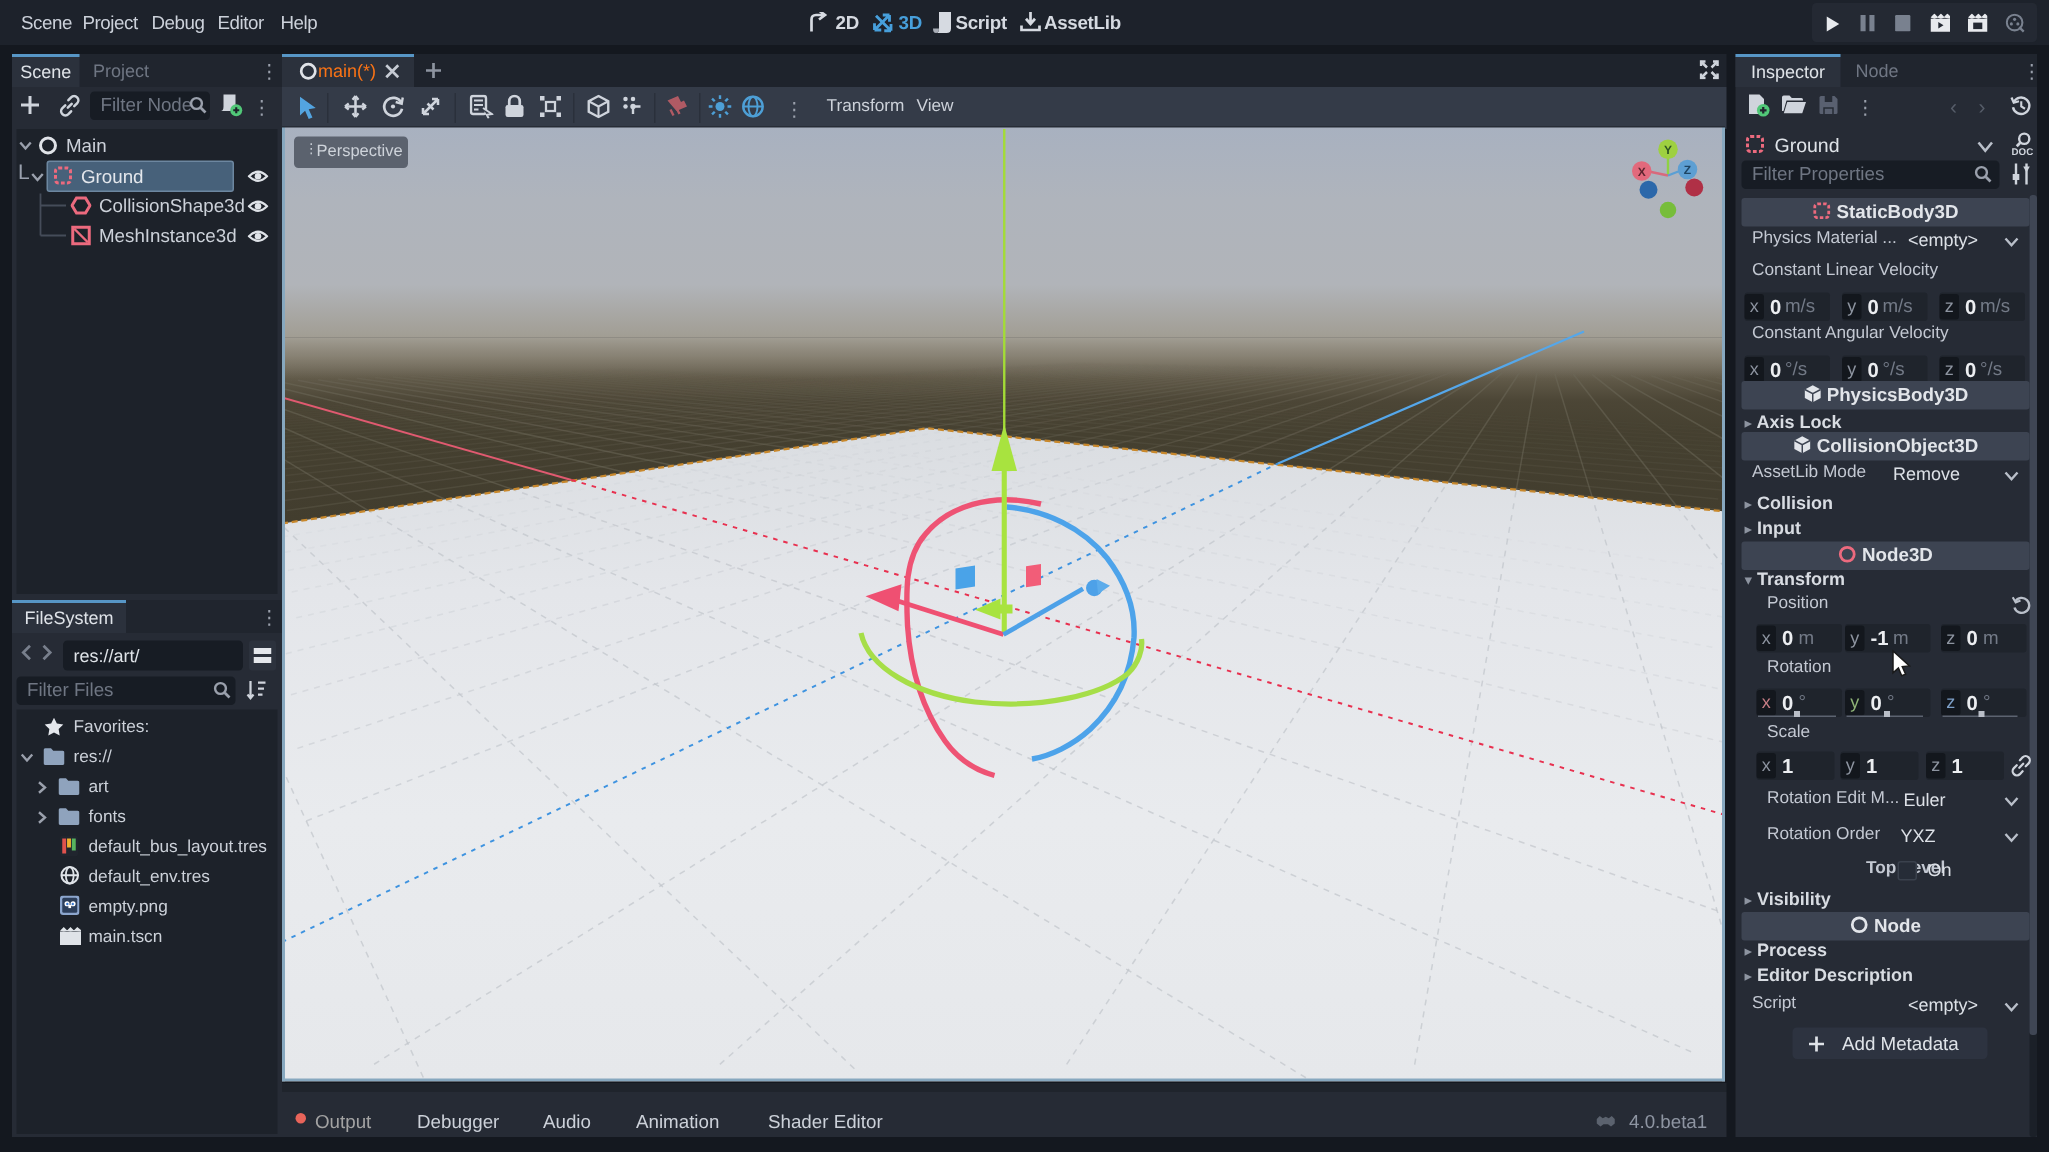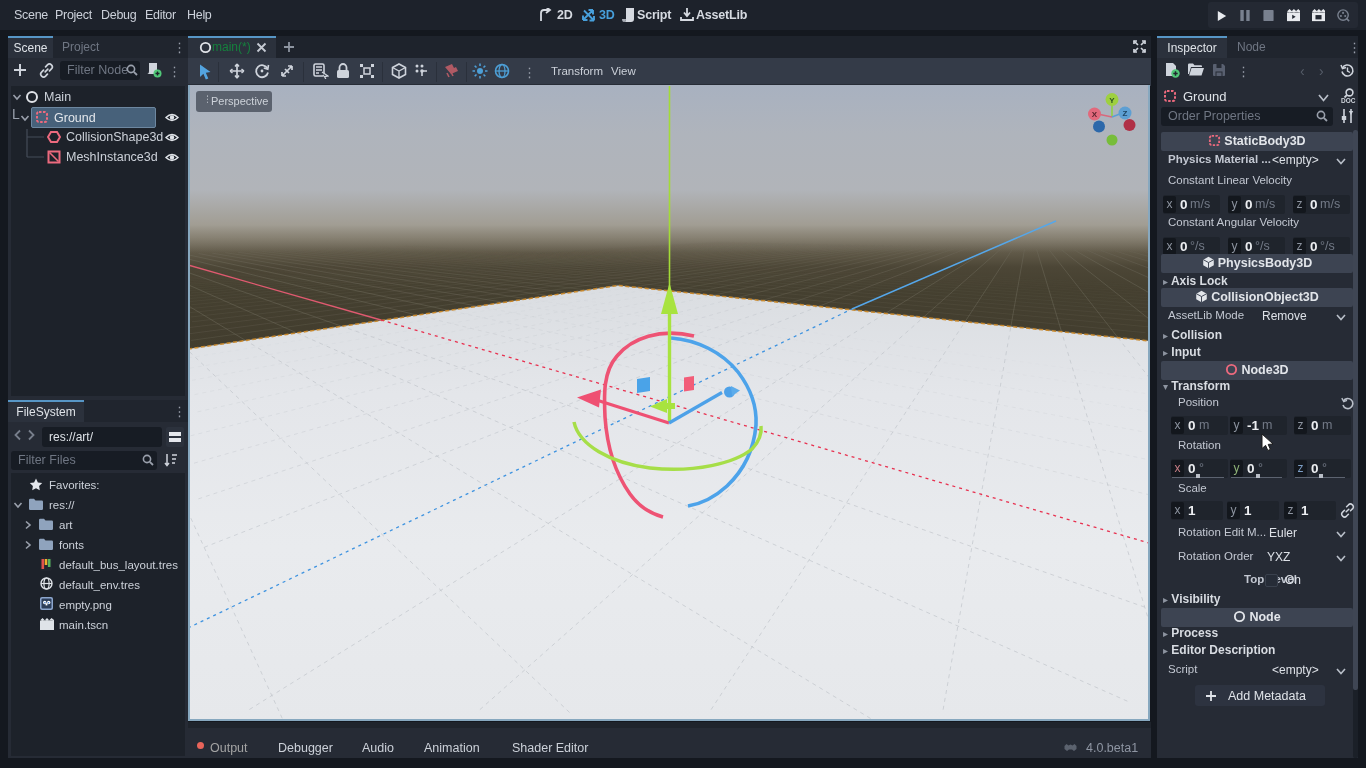--- a/index.html
+++ b/index.html
@@ -232,21 +232,21 @@
     <path d="M0 3 L14 3 L14 12 L0 12 Z" fill="#dfe3e8"></path>
     <path d="M0 2.5 L2.5 0 L5 2.5 L2.5 3 Z M4.5 2.5 L7 0 L9.5 2.5 L7 3 Z M9 2.5 L11.5 0 L14 2 L14 3 Z" fill="#dfe3e8"></path>
   </svg>
 <div class="fsrow" style="left:59px;top:615px;">main.tscn</div>
 
 <div class="abs" style="left:188px;top:36px;width:963px;height:22px;background:#1e232c;"></div>
 <div class="abs tab-active" style="left:188px;top:36px;width:88px;height:22px;"></div>
 <svg class="abs" style="left:199px;top:41px" width="13" height="13" viewBox="0 0 13 13">
     <circle cx="6.5" cy="6.5" r="4.7" fill="none" stroke="#e0e3e8" stroke-width="1.8"></circle>
   </svg>
-<div class="abs" style="left:212px;top:40px;color:#15803d;font-size:12px;">main(*)</div>
+<div class="abs" style="left:212px;top:40px;color:#f97316;font-size:12px;">main(*)</div>
 <svg class="abs" style="left:256px;top:42px" width="11" height="11" viewBox="0 0 11 11">
     <path d="M1.5 1.5 L9.5 9.5 M9.5 1.5 L1.5 9.5" stroke="#c6cbd4" stroke-width="1.8"></path>
   </svg>
 <svg class="abs" style="left:283px;top:41px" width="12" height="12" viewBox="0 0 12 12">
     <path d="M6 1 L6 11 M1 6 L11 6" stroke="#8d94a0" stroke-width="1.8"></path>
   </svg>
 <svg class="abs" style="left:1133px;top:40px" width="13" height="13" viewBox="0 0 13 13">
     <path d="M1 4 L1 1 L4 1 M9 1 L12 1 L12 4 M12 9 L12 12 L9 12 M4 12 L1 12 L1 9" stroke="#cfd4dc" stroke-width="1.7" fill="none"></path>
     <path d="M1 1 L5 5 M12 1 L8 5 M12 12 L8 8 M1 12 L5 8" stroke="#cfd4dc" stroke-width="1.7"></path>
   </svg>
@@ -546,39 +546,39 @@
 <div class="abs" style="left:1183px;top:89px;color:#dfe3e8;font-size:13px;">Ground</div>
 <svg class="abs" style="left:1318px;top:94px" width="11" height="8" viewBox="0 0 11 8">
     <path d="M1 1 L5.5 6.5 L10 1" stroke="#b9bfc9" stroke-width="1.7" fill="none"></path>
   </svg>
 <svg class="abs" style="left:1341px;top:88px" width="15" height="16" viewBox="0 0 15 16">
     <circle cx="8.5" cy="4.5" r="3.4" fill="none" stroke="#cfd4dc" stroke-width="1.6"></circle>
     <path d="M5.8 7.2 L3.5 9.5" stroke="#cfd4dc" stroke-width="1.8"></path>
     <text x="0" y="15" font-size="6.5" font-weight="bold" fill="#cfd4dc" font-family="Liberation Sans">DOC</text>
   </svg>
 
-<div class="filterbox" style="left:1161px;top:107px;width:172px;height:19px;">Order Properties</div>
+<div class="filterbox" style="left:1161px;top:107px;width:172px;height:19px;">Filter Properties</div>
 <svg class="abs" style="left:1316px;top:110px" width="12" height="12" viewBox="0 0 12 12">
     <circle cx="5" cy="5" r="3.6" fill="none" stroke="#9aa0ac" stroke-width="1.6"></circle>
     <path d="M7.8 7.8 L11 11" stroke="#9aa0ac" stroke-width="1.8"></path>
   </svg>
 <svg class="abs" style="left:1340px;top:108px" width="15" height="16" viewBox="0 0 15 16">
     <path d="M4 1 L4 15 M11 1 L11 15" stroke="#cfd4dc" stroke-width="1.6"></path>
     <rect x="1.8" y="8" width="4.4" height="4" fill="#cfd4dc"></rect>
     <path d="M8.8 3 L13.2 3 L11 7 Z" fill="#cfd4dc"></path>
   </svg>
 
 <div class="abs" style="left:1353px;top:130px;width:5px;height:628px;background:#1b2028;border-radius:2px;"></div>
 <div class="abs" style="left:1353px;top:130px;width:5px;height:560px;background:#3f4654;border-radius:2px;"></div>
 
 <div class="cat" style="left:1161px;top:132px;width:192px;">
   <svg class="icon" style="margin:-2px 3px 0 0" width="13" height="13" viewBox="0 0 14 14">
       <rect x="2" y="2" width="10" height="10" rx="2" fill="none" stroke="#ec6a7e" stroke-width="2" stroke-dasharray="2.5 1.5"></rect>
     </svg>StaticBody3D</div>
-<div class="prow" style="left:1168px;top:153px;font-weight:bold;">Physics Material ...</div>
+<div class="prow" style="left:1168px;top:153px;">Physics Material ...</div>
 <div class="valbox" style="left:1272px;top:153px;">&lt;empty&gt;</div>
 <svg class="chev" style="left:1336px;top:158px;position:absolute" width="10" height="7" viewBox="0 0 10 7">
     <path d="M1 1 L5 5.5 L9 1" stroke="#b9bfc9" stroke-width="1.6" fill="none"></path>
   </svg>
 <div class="prow" style="left:1168px;top:174px;">Constant Linear Velocity</div>
 <div class="xyz" style="left:1163px;top:195px;">
     <div class="lab">x</div>
     <div class="val">0</div>
     <div class="unit" style="left:27px;">m/s</div>
   </div>

